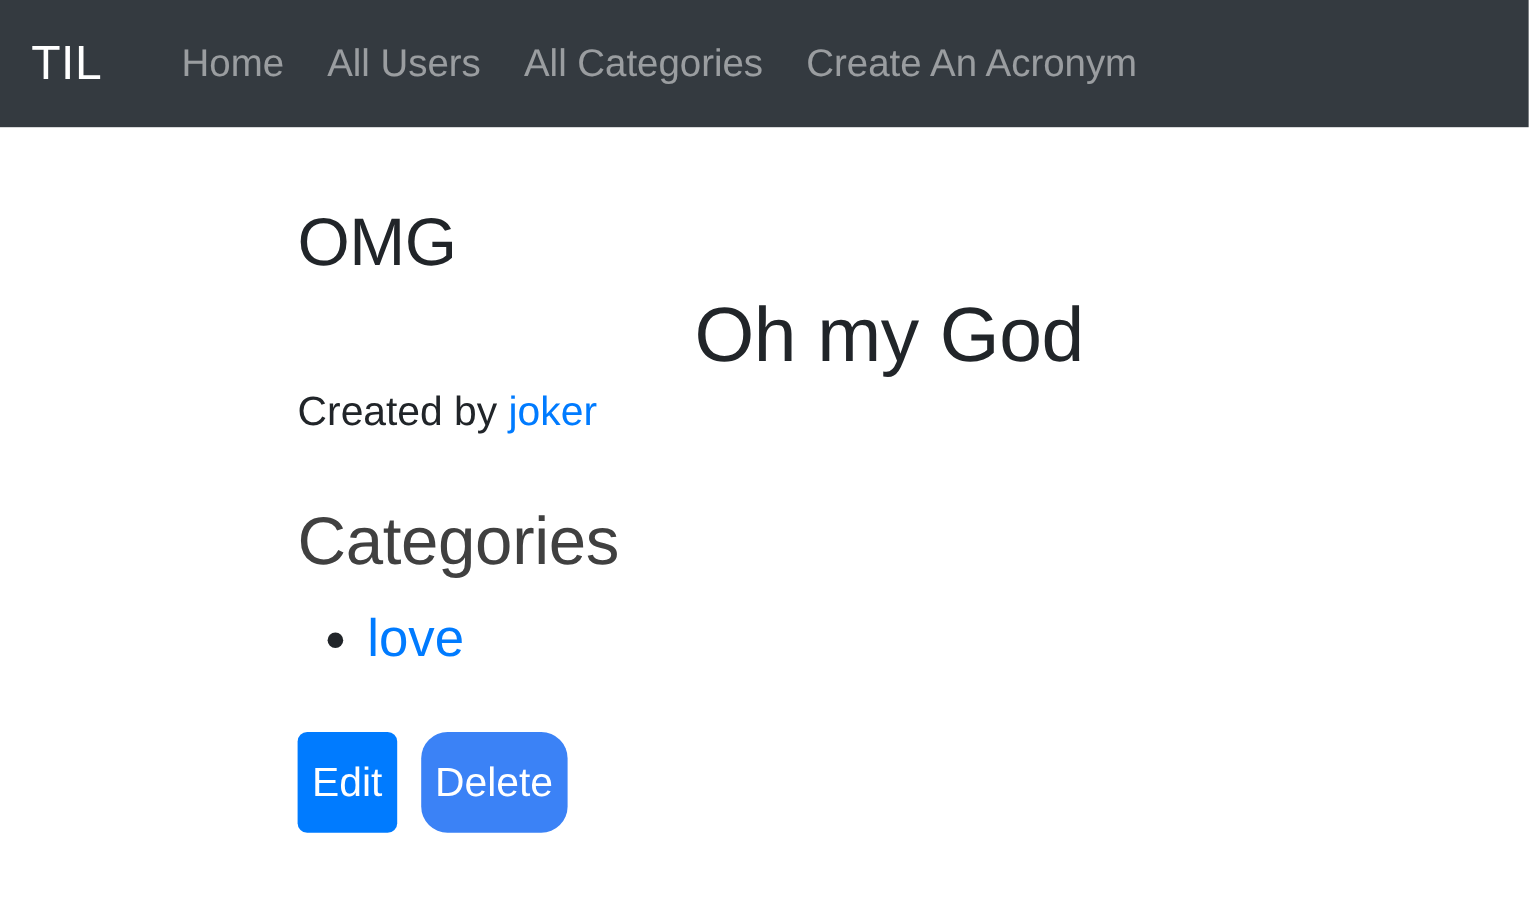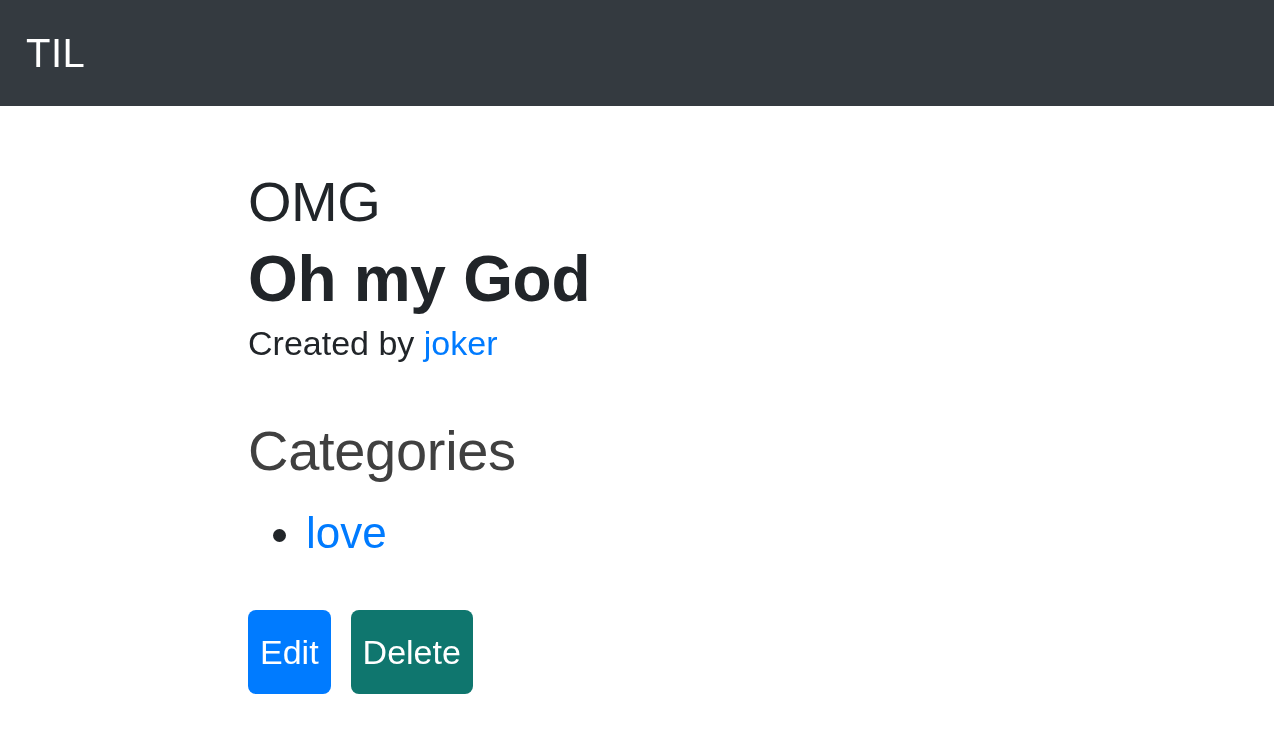--- a/index.html
+++ b/index.html
@@ -67,25 +67,26 @@
     font-size: 56px;
     font-weight: 500;
     line-height: 1.2;
     color: #212529;
     letter-spacing: -0.5px;
     margin-top: 40px;
   }
 
   .acronym-long {
     font-size: 64px;
-    font-weight: 700;
+    font-weight: 400;
     line-height: 1.2;
     color: #212529;
     margin-top: 6px;
     letter-spacing: -0.3px;
+    text-align: center;
   }
 
   .creator-line {
     font-size: 34px;
     line-height: 1.5;
     color: #212529;
   }
 
   .link {
     color: #007bff;
@@ -131,28 +132,42 @@
     text-decoration: none;
     border: none;
     border-radius: 8px;
     padding: 25px 12px;
     cursor: pointer;
     white-space: nowrap;
   }
 
   .btn-primary { background: #007bff; }
 
-  .btn-danger { background: #0f766e; }
+  .btn-danger { background: #3b82f6; border-radius: 22px; }
 </style>
 </head>
 <body>
 
 <nav class="navbar">
   <a class="navbar-brand" href="#">TIL</a>
 
+  <ul class="navbar-nav">
+    <li class="nav-item">
+      <a class="nav-link" href="#">Home</a>
+    </li>
+    <li class="nav-item">
+      <a class="nav-link" href="#">All Users</a>
+    </li>
+    <li class="nav-item">
+      <a class="nav-link" href="#">All Categories</a>
+    </li>
+    <li class="nav-item">
+      <a class="nav-link" href="#">Create An Acronym</a>
+    </li>
+  </ul>
 </nav>
 
 <main class="container">
 
   <h1 class="acronym-short">OMG</h1>
 
   <h2 class="acronym-long">Oh my God</h2>
 
   <p class="creator-line">
     <span>Created by</span>

